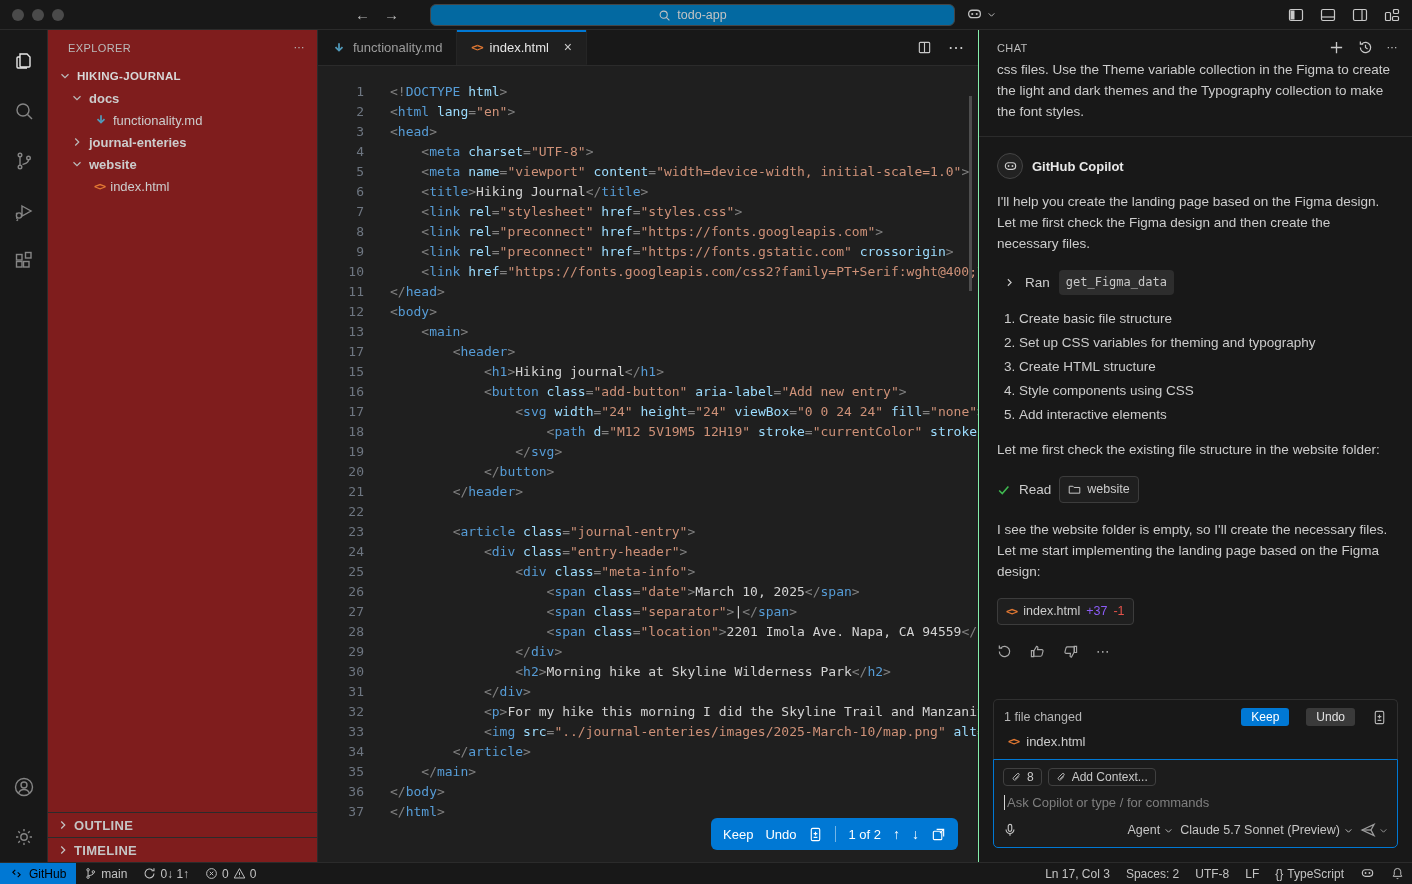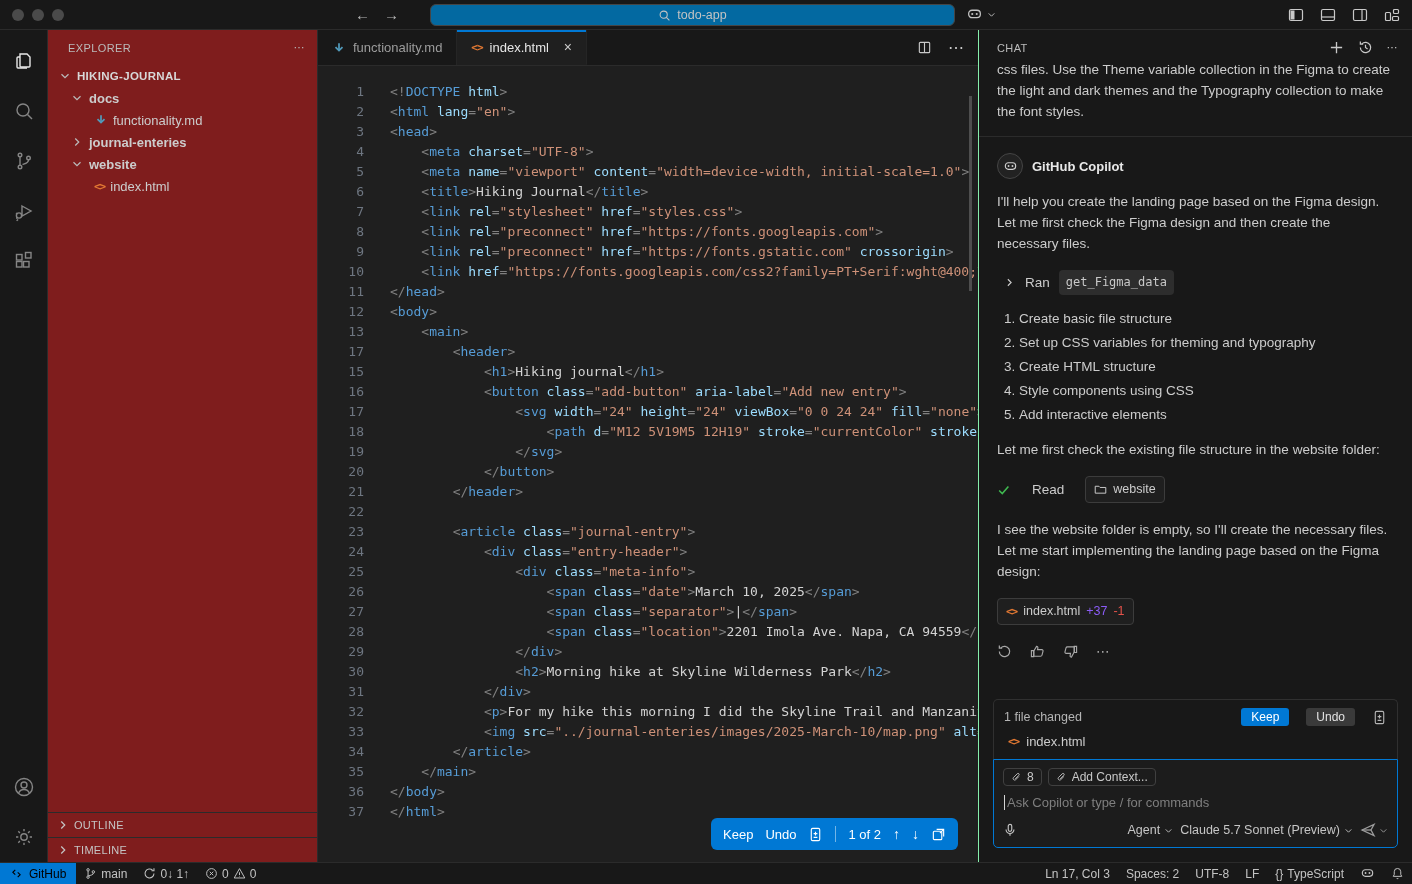--- a/index.html
+++ b/index.html
@@ -35,21 +35,21 @@
     font-size:11px; letter-spacing:.4px; color:#bbbbbb; }
   .side-header .sp { flex:1; }
   .tree { flex:1; font-size:13px; color:#cccccc; }
   .trow { height:22px; display:flex; align-items:center; gap:5px; padding-left:10px; cursor:default; }
   .trow.lvl1 { padding-left:22px;font-weight:bold; }
   .trow.lvl2 { padding-left:46px; }
   .trow .chev { color:#bbbbbb; }
   .root-label { font-weight:bold; font-size:11.5px; letter-spacing:.3px; color:#d8d8d8;text-align:center; }
   .md-icon { color:#519aba; }
   .code-glyph { font-family:"DejaVu Sans Mono",monospace; font-weight:bold; color:#e37933; font-size:11px; letter-spacing:-1px; }
-  .side-bottom { flex:none; font-size:11px; font-weight:normal; color:#c5c5c5; }
+  .side-bottom { flex:none; font-size:13px; font-weight:bold; color:#c5c5c5; }
   .side-sec { height:25px; border-top:1px solid #2b2b2b; display:flex; align-items:center; gap:4px; padding-left:8px; letter-spacing:.3px; }
 
   
   .editor-col { flex:1; min-width:0; display:flex; flex-direction:column; background:#1f1f1f; }
   .tabbar { height:36px; flex:none; background:#181818; display:flex; align-items:stretch; border-bottom:1px solid #2b2b2b; }
   .tab { display:flex; align-items:center; gap:7px; padding:0 14px; font-size:13px;
     color:#9d9d9d; border-right:1px solid #252525; background:#181818; position:relative; }
   .tab.active { background:#1f1f1f; color:#e7e7e7; border-bottom:1px solid #1f1f1f; }
   .tab.active::before { content:""; position:absolute; top:0; left:0; right:0; height:2px; background:#0078d4; }
   .tab .close { margin-left:8px; color:#cccccc; font-size:14px; }
@@ -79,21 +79,21 @@
   .chat-hr { border:none; border-top:1px solid #2b2b2b; margin:14px -18px 0; }
   .cop-row { display:flex; align-items:center; gap:9px; margin:16px 0 4px; }
   .cop-avatar { width:26px; height:26px; border-radius:50%; border:1px solid #454545;
     display:flex; align-items:center; justify-content:center; color:#d0d0d0; background:#222; }
   .cop-name { font-weight:bold; color:#e8e8e8; font-size:13px; }
   .ran-row { display:flex; align-items:center; gap:9px; margin:16px 0 8px 6px; color:#cccccc; }
   .chip-code { font-family:"DejaVu Sans Mono",monospace; font-size:12px; background:#2d2d2d;
     border-radius:4px; padding:2px 7px; color:#c8c8c8; }
   ol.steps { margin:12px 0; padding-left:22px; }
   ol.steps li { line-height:24px; }
-  .read-row { display:flex; align-items:center; gap:21px; margin:16px 0; }
+  .read-row { display:flex; align-items:center; gap:8px; margin:16px 0; }
   .chk { color:#3fb950; }
   .chip-outline { display:inline-flex; align-items:center; gap:6px; border:1px solid #3c3c3c;
     background:#1f1f1f; border-radius:4px; padding:2px 8px; font-size:12.5px; color:#cccccc; }
   .edit-chip { display:inline-flex; align-items:center; gap:6px; border:1px solid #3c3c3c;
     background:#1f1f1f; border-radius:4px; padding:2px 8px; font-size:12.5px; margin:4px 0; }
   .add { color:#8b5cf6; } .del { color:#e5534b; }
   .action-row { display:flex; align-items:center; gap:18px; color:#a8a8a8; margin:12px 0; }
 
   .chat-bottom { flex:none; padding:10px 14px 14px; }
   .changes-box { border:1px solid #303030; border-bottom:none; border-radius:5px 5px 0 0; padding:8px 10px 6px; }

